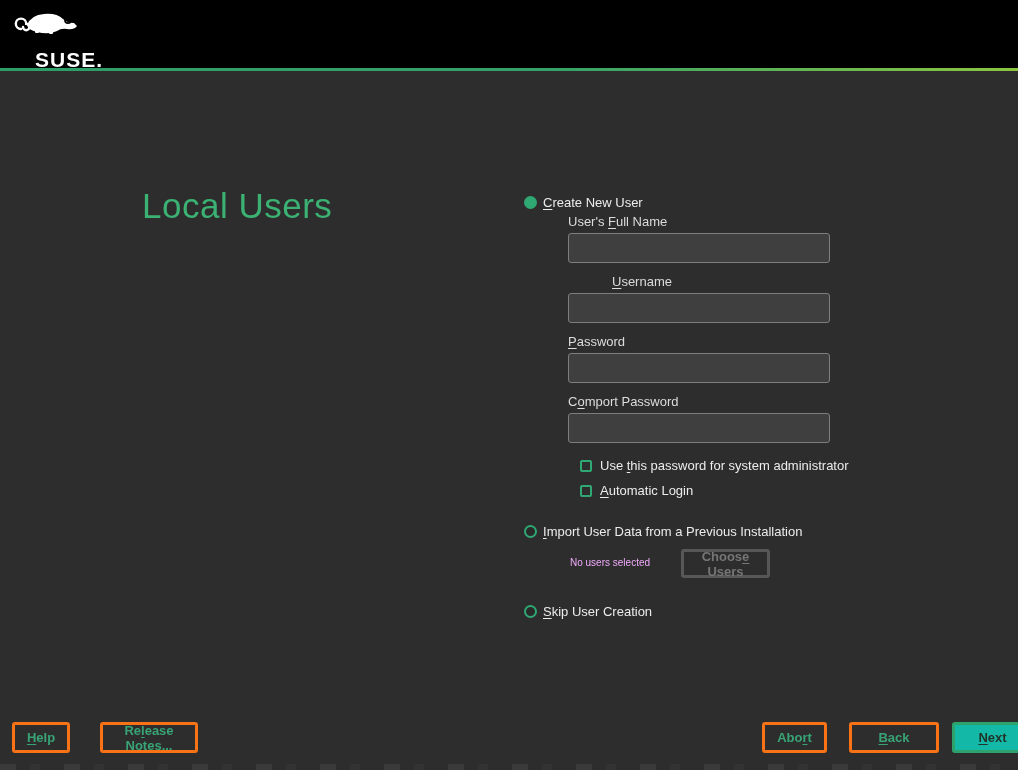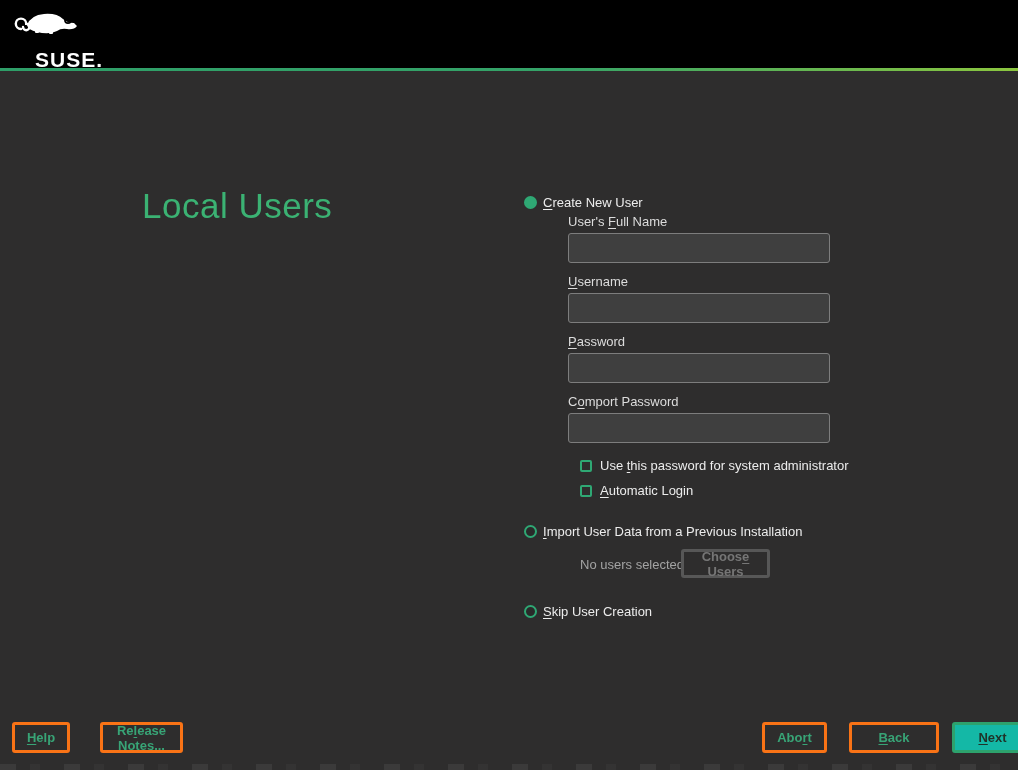--- a/index.html
+++ b/index.html
@@ -52,36 +52,36 @@
     color: #fff; font-size: 13px; padding: 0 6px; outline: none;
     font-family: "Liberation Sans", sans-serif;
   }
 
   .cb-row { position: absolute; left: 564px; display: flex; align-items: center; gap: 8px; font-size: 13px; color: #ececec; margin-left: 16px; }
   .checkbox {
     width: 12px; height: 12px; border: 2px solid #2fa874; border-radius: 2px;
     background: transparent; flex: 0 0 auto;
   }
 
-  .status-text { position: absolute; left: 570px; top: 557px; font-size: 13px; color: #a3a3a3; margin-left: 10px; }
+  .status-text { position: absolute; left: 570px; top: 557px; font-size: 10px; color: #f0abfc; }
 
   .btn {
     position: absolute; height: 31px;
     background: transparent; border: 3px solid #f97316; border-radius: 3px;
     color: #38a476; font-size: 13px; font-weight: 700;
     font-family: "Liberation Sans", sans-serif;
     display: flex; align-items: center; justify-content: center;
     cursor: pointer;
   }
   .btn.primary { background: #14b8a6; border-color: #2da26d; color: #1f3329; margin-left: 20px; }
   .btn.disabled { border-color: #575757; color: #767676; cursor: default; }
 
   .btn-choose { left: 681px; top: 549px; width: 89px; height: 29px; }
   .btn-help { left: 12px; top: 722px; width: 58px; }
-  .btn-release { left: 100px; top: 722px; width: 83px; }
+  .btn-release { left: 100px; top: 722px; width: 98px; }
   .btn-abort { left: 762px; top: 722px; width: 65px; }
   .btn-back { left: 849px; top: 722px; width: 90px; }
   .btn-next { left: 932px; top: 722px; width: 81px; }
 
   
   .clipped-row {
     position: absolute; left: 0; bottom: 0; width: 1018px; height: 6px;
     background: repeating-linear-gradient(90deg,
       rgba(130,130,130,0.28) 0 16px, transparent 16px 30px,
       rgba(100,100,100,0.20) 30px 40px, transparent 40px 64px);
@@ -113,21 +113,21 @@
 <h1 class="title">Local Users</h1>
 
 <div class="opt-row" style="left:524px; top:188px;margin-top:7px;">
   <span class="radio sel"></span>
   <span><span></span><span class="ac">C</span><span>reate New User</span></span>
 </div>
 
 <div class="field-label" style="top:214px;"><span>User's </span><span class="ac">F</span><span>ull Name</span></div>
 <input class="txt-input" style="top: 233px;" type="text" value="">
 
-<div class="field-label" style="top:274px;"><span></span><span class="ac">U</span><span>sername</span></div>
+<div class="field-label" style="top:274px;margin-left:44px;"><span></span><span class="ac">U</span><span>sername</span></div>
 <input class="txt-input" style="top: 293px;" type="text" value="">
 
 <div class="field-label" style="top:334px;"><span></span><span class="ac">P</span><span>assword</span></div>
 <input class="txt-input" style="top: 353px;" type="password" value="">
 
 <div class="field-label" style="top:394px;"><span>C</span><span class="ac">o</span><span>mport Password</span></div>
 <input class="txt-input" style="top: 413px;" type="password" value="">
 
 <div class="cb-row" style="top:458px;">
   <span class="checkbox"></span>

